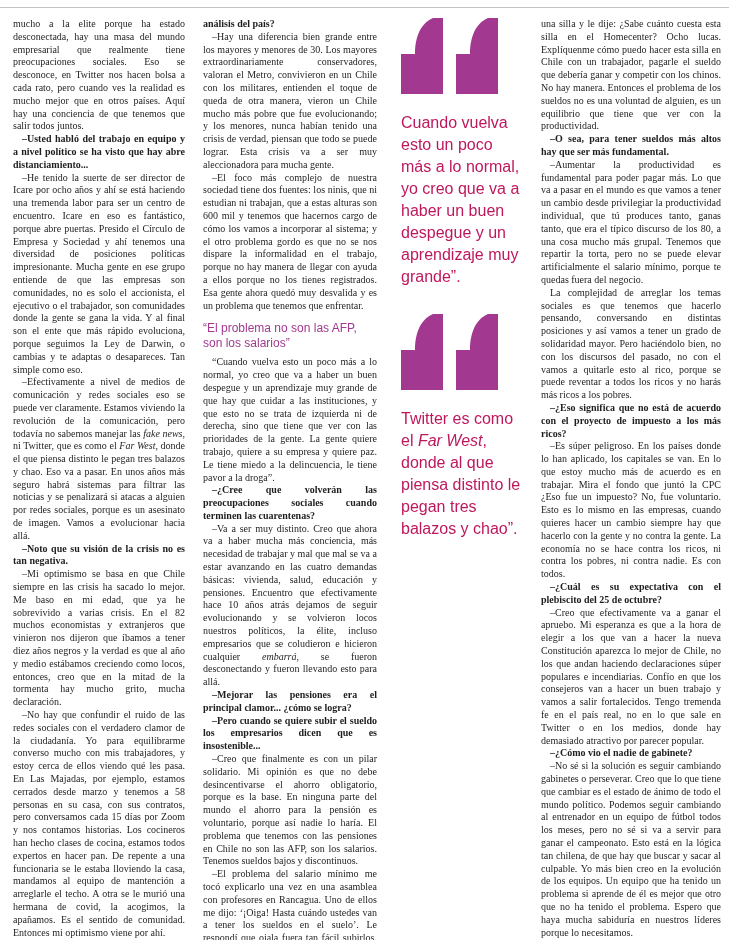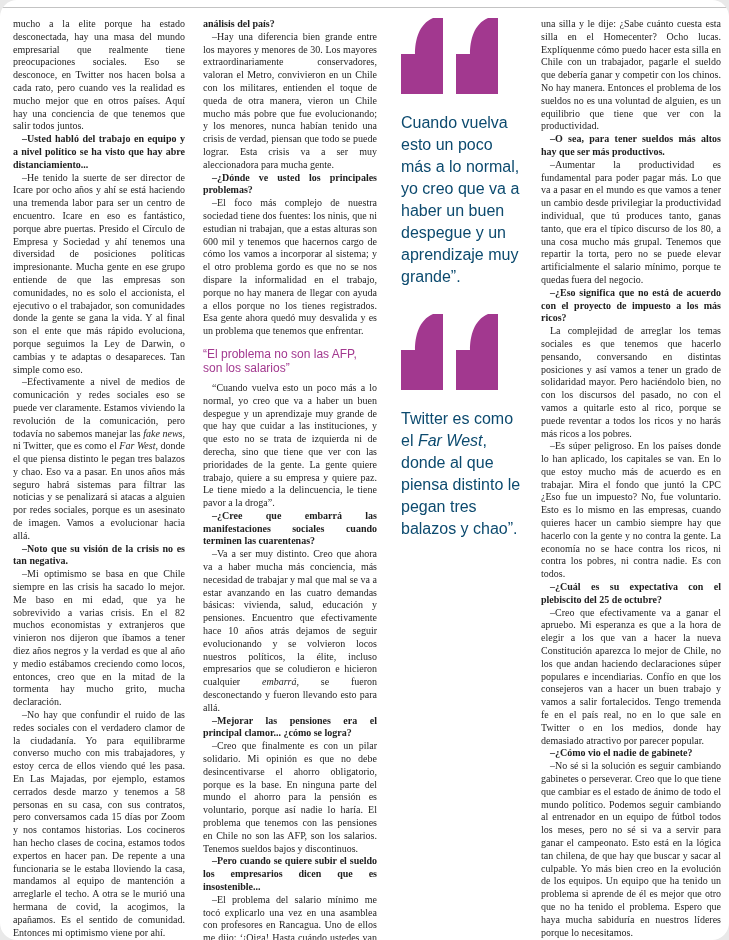--- a/index.html
+++ b/index.html
@@ -3,21 +3,20 @@
 <meta charset="utf-8">
 <title>Entrevista</title>
 <style>
   html,body{margin:0;padding:0;background:#e9e9e9;}
   .page{
     position:relative;
     width:729px;height:940px;
     background:#ffffff;
     overflow:hidden;
     box-sizing:border-box;
-    border-radius:17px;
   }
   .top-rule{
     margin:7px 0 0 0;
     border-top:1px solid #c3c3c3;
     height:0;
   }
   .grid{
     display:flex;
     padding:10px 8px 0 13px;
     box-sizing:border-box;
@@ -51,21 +50,21 @@
     hyphens:none;
   }
   .pullquote{margin:0;padding:0;}
   .pullquote.second{margin-top:26px;}
   .quote-icon{display:block;}
   .quote-icon path{fill:var(--accent,#a2388f);}
   .pq-text{
     font-family:"Liberation Sans","DejaVu Sans",sans-serif;
     font-size:16px;
     line-height:22px;
-    color:#0c4a6e;
+    color:#be185d;
     margin:18px 0 0 0;
     text-align:left;
   }
   em{font-style:italic;}
 </style>
 </head>
 <body>
 
 <div class="page">
   <div class="top-rule"></div>
@@ -77,29 +76,28 @@
         <p class="blk a">–He tenido la suerte de ser director de Icare por ocho años y ahí se está haciendo una tremenda labor para ser un centro de encuentro. Icare en eso es fantástico, porque abre puertas. Presido el Círculo de Empresa y Sociedad y ahí tenemos una diversidad de posiciones políticas impresionante. Mucha gente en ese grupo entiende de que las empresas son comunidades, no es solo el accionista, el ejecutivo o el trabajador, son comunidades donde la gente se gana la vida. Y al final son el ente que más rápido evoluciona, porque seguimos la Ley de Darwin, o cambias y te adaptas o desapareces. Tan simple como eso.</p>
         <p class="blk a">–Efectivamente a nivel de medios de comunicación y redes sociales eso se puede ver claramente. Estamos viviendo la revolución de la comunicación, pero todavía no sabemos manejar las <em>fake news</em>, ni Twitter, que es como el <em>Far West</em>, donde el que piensa distinto le pegan tres balazos y chao. Eso va a pasar. En unos años más seguro habrá sistemas para filtrar las noticias y se penalizará si atacas a alguien por redes sociales, porque es un asesinato de imagen. Vamos a evolucionar hacia allá.</p>
         <p class="blk q">–Noto que su visión de la crisis no es tan negativa.</p>
         <p class="blk a">–Mi optimismo se basa en que Chile siempre en las crisis ha sacado lo mejor. Me baso en mi edad, que ya he sobrevivido a varias crisis. En el 82 muchos economistas y extranjeros que vinieron nos dijeron que íbamos a tener diez años negros y la verdad es que al año y medio estábamos creciendo como locos, entonces, creo que en la mitad de la tormenta hay mucho grito, mucha declaración.</p>
         <p class="blk a">–No hay que confundir el ruido de las redes sociales con el verdadero clamor de la ciudadanía. Yo para equilibrarme converso mucho con mis trabajadores, y estoy cerca de ellos viendo qué les pasa. En Las Majadas, por ejemplo, estamos cerrados desde marzo y tenemos a 58 personas en su casa, con sus contratos, pero conversamos cada 15 días por Zoom y nos contamos historias. Los cocineros han hecho clases de cocina, estamos todos expertos en hacer pan. De repente a una funcionaria se le estaba lloviendo la casa, mandamos al equipo de mantención a arreglarle el techo. A otra se le murió una hermana de covid, la acogimos, la apañamos. Es el sentido de comunidad. Entonces mi optimismo viene por ahí.</p>
       </div>
 
     <div class="col c2">
         <p class="blk qcont">análisis del país?</p>
         <p class="blk a">–Hay una diferencia bien grande entre los mayores y menores de 30. Los mayores extraordinariamente conservadores, valoran el Metro, convivieron en un Chile con los militares, entienden el toque de queda de otra manera, vieron un Chile mucho más pobre que fue evolucionando; y los menores, nunca habían tenido una crisis de verdad, piensan que todo se puede lograr. Esta crisis va a ser muy aleccionadora para mucha gente.</p>
-        <p class="blk q">–¿Dónde ve usted los principales problemas?</p>
         <p class="blk a">–El foco más complejo de nuestra sociedad tiene dos fuentes: los ninis, que ni estudian ni trabajan, que a estas alturas son 600 mil y tenemos que hacernos cargo de cómo los vamos a incorporar al sistema; y el otro problema gordo es que no se nos dispare la informalidad en el trabajo, porque no hay manera de llegar con ayuda a ellos porque no los tienes registrados. Esa gente ahora quedó muy desvalida y es un problema que tenemos que enfrentar.</p>
         <p class="blk subhead">“El problema no son las AFP, son los salarios”</p>
         <p class="blk a">“Cuando vuelva esto un poco más a lo normal, yo creo que va a haber un buen despegue y un aprendizaje muy grande de que hay que cuidar a las instituciones, y que esto no se trata de izquierda ni de derecha, sino que tiene que ver con las prioridades de la gente. La gente quiere trabajo, quiere a su empresa y quiere paz. Le tiene miedo a la delincuencia, le tiene pavor a la droga”.</p>
-        <p class="blk q">–¿Cree que embarrá las manifestaciones sociales cuando terminen las cuarentenas?</p>
+        <p class="blk q">–¿Cree que volverán las preocupaciones sociales cuando terminen las cuarentenas?</p>
         <p class="blk a">–Va a ser muy distinto. Creo que ahora va a haber mucha más conciencia, más necesidad de trabajar y mal que mal se va a estar avanzando en las cuatro demandas básicas: vivienda, salud, educación y pensiones. Encuentro que efectivamente hace 10 años atrás dejamos de seguir evolucionando y se volvieron locos nuestros políticos, la élite, incluso empresarios que se coludieron e hicieron cualquier <em>embarrá</em>, se fueron desconectando y fueron llevando esto para allá.</p>
         <p class="blk q">–Mejorar las pensiones era el principal clamor... ¿cómo se logra?</p>
+        <p class="blk q">–Pero cuando se quiere subir el sueldo los empresarios dicen que es insostenible...</p>
         <p class="blk a">–Creo que finalmente es con un pilar solidario. Mi opinión es que no debe desincentivarse el ahorro obligatorio, porque es la base. En ninguna parte del mundo el ahorro para la pensión es voluntario, porque así nadie lo haría. El problema que tenemos con las pensiones en Chile no son las AFP, son los salarios. Tenemos sueldos bajos y discontinuos.</p>
-        <p class="blk q">–Pero cuando se quiere subir el sueldo los empresarios dicen que es insostenible...</p>
         <p class="blk a">–El problema del salario mínimo me tocó explicarlo una vez en una asamblea con profesores en Rancagua. Uno de ellos me dijo: ‘¡Oiga! Hasta cuándo ustedes van a tener los sueldos en el suelo’. Le respondí que ojala fuera tan fácil subirlos. Tomé</p>
       </div>
 
     <div class="c3">
       <figure class="pullquote">
         <svg class="quote-icon" width="97" height="76" viewBox="0 0 97 76" aria-hidden="true">
           <path d="M 0 76 L 0 36 L 14 36 C 14 22 18 6 32 0 L 42 0 L 42 76 Z"></path>
           <path transform="translate(55,0)" d="M 0 76 L 0 36 L 14 36 C 14 22 18 6 32 0 L 42 0 L 42 76 Z"></path>
         </svg>
         <p class="pq-text">Cuando vuelva esto un poco más a lo normal, yo creo que va a haber un buen despegue y un aprendizaje muy grande”.</p>
@@ -109,24 +107,24 @@
         <svg class="quote-icon" width="97" height="76" viewBox="0 0 97 76" aria-hidden="true">
           <path d="M 0 76 L 0 36 L 14 36 C 14 22 18 6 32 0 L 42 0 L 42 76 Z"></path>
           <path transform="translate(55,0)" d="M 0 76 L 0 36 L 14 36 C 14 22 18 6 32 0 L 42 0 L 42 76 Z"></path>
         </svg>
         <p class="pq-text">Twitter es como el <em>Far West</em>, donde al que piensa distinto le pegan tres balazos y chao”.</p>
       </figure>
     </div>
 
     <div class="col c4">
         <p class="blk cont">una silla y le dije: ¿Sabe cuánto cuesta esta silla en el Homecenter? Ocho lucas. Explíquenme cómo puedo hacer esta silla en Chile con un trabajador, pagarle el sueldo que debería ganar y competir con los chinos. No hay manera. Entonces el problema de los sueldos no es una voluntad de alguien, es un equilibrio que tiene que ver con la productividad.</p>
-        <p class="blk q">–O sea, para tener sueldos más altos hay que ser más productivos.</p>
+        <p class="blk q">–O sea, para tener sueldos más altos hay que ser más fundamental.</p>
         <p class="blk a">–Aumentar la productividad es fundamental para poder pagar más. Lo que va a pasar en el mundo es que vamos a tener un cambio desde privilegiar la productividad individual, que tú produces tanto, ganas tanto, que era el típico discurso de los 80, a una cosa mucho más grupal. Tenemos que repartir la torta, pero no se puede elevar artificialmente el salario mínimo, porque te quedas fuera del negocio.</p>
+        <p class="blk a">La complejidad de arreglar los temas sociales es que tenemos que hacerlo pensando, conversando en distintas posiciones y así vamos a tener un grado de solidaridad mayor. Pero haciéndolo bien, no con los discursos del pasado, no con el vamos a quitarle esto al rico, porque se puede reventar a todos los ricos y no harás más ricos a los pobres.</p>
         <p class="blk q">–¿Eso significa que no está de acuerdo con el proyecto de impuesto a los más ricos?</p>
-        <p class="blk a">La complejidad de arreglar los temas sociales es que tenemos que hacerlo pensando, conversando en distintas posiciones y así vamos a tener un grado de solidaridad mayor. Pero haciéndolo bien, no con los discursos del pasado, no con el vamos a quitarle esto al rico, porque se puede reventar a todos los ricos y no harás más ricos a los pobres.</p>
         <p class="blk a">–Es súper peligroso. En los países donde lo han aplicado, los capitales se van. En lo que estoy mucho más de acuerdo es en trabajar. Mira el fondo que juntó la CPC ¿Eso fue un impuesto? No, fue voluntario. Esto es lo mismo en las empresas, cuando quieres hacer un cambio siempre hay que hacerlo con la gente y no contra la gente. La economía no se hace contra los ricos, ni contra los pobres, ni contra nadie. Es con todos.</p>
         <p class="blk q">–¿Cuál es su expectativa con el plebiscito del 25 de octubre?</p>
         <p class="blk a">–Creo que efectivamente va a ganar el apruebo. Mi esperanza es que a la hora de elegir a los que van a hacer la nueva Constitución aparezca lo mejor de Chile, no los que andan haciendo declaraciones súper populares e incendiarias. Confío en que los consejeros van a hacer un buen trabajo y vamos a salir fortalecidos. Tengo tremenda fe en el país real, no en lo que sale en Twitter o en los medios, donde hay demasiado atractivo por parecer popular.</p>
         <p class="blk q">–¿Cómo vio el nadie de gabinete?</p>
         <p class="blk a">–No sé si la solución es seguir cambiando gabinetes o perseverar. Creo que lo que tiene que cambiar es el estado de ánimo de todo el mundo político. Podemos seguir cambiando al entrenador en un equipo de fútbol todos los meses, pero no sé si va a servir para ganar el campeonato. Esto está en la lógica tan chilena, de que hay que buscar y sacar al culpable. Yo más bien creo en la evolución de los equipos. Un equipo que ha tenido un problema si aprende de él es mejor que otro que no ha tenido el problema. Espero que haya mucha sabiduría en nuestros líderes porque lo necesitamos.</p>
       </div>
 
   </div>
 </div>
 

